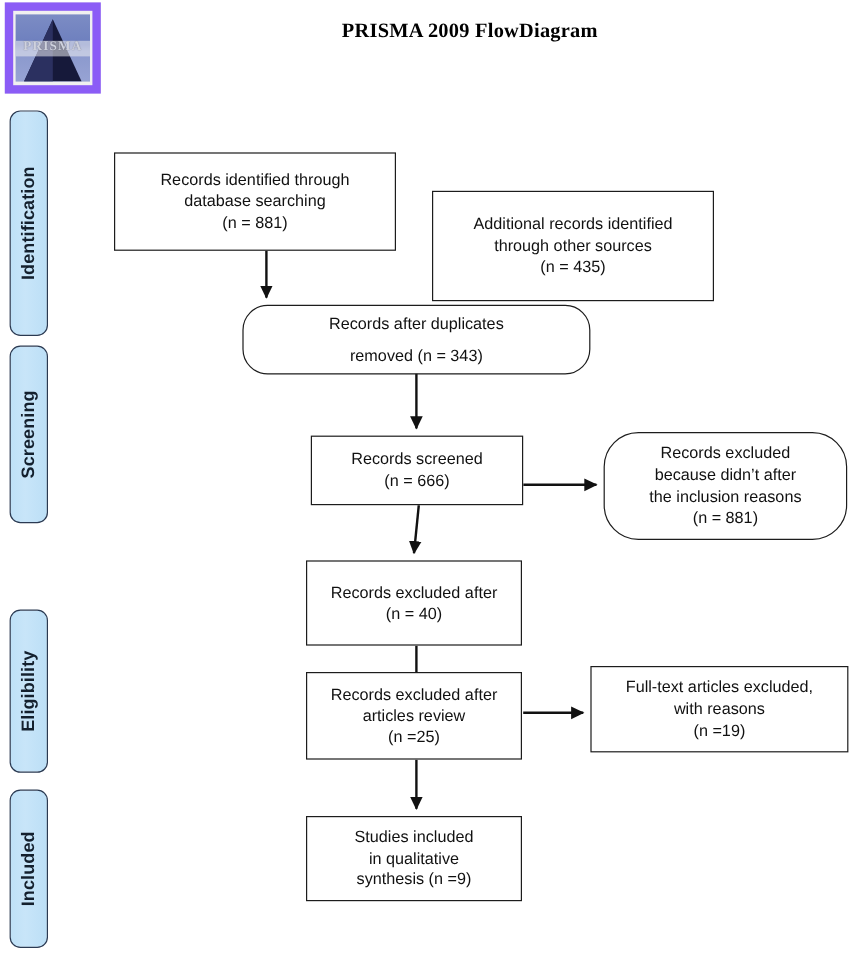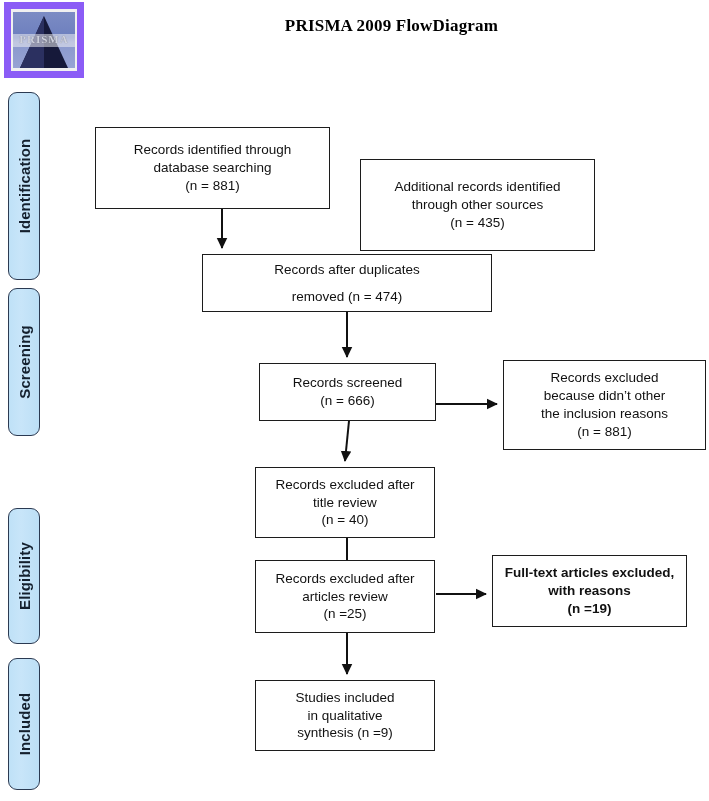--- a/index.html
+++ b/index.html
@@ -211,60 +211,59 @@
   </div>
 
   <div class="box" style="left:360px; top:127px; width:235px; height:92px;margin-top:32px;">
     <div>
       <div>Additional records identified</div>
       <div>through other sources</div>
       <div>(n = 435)</div>
     </div>
   </div>
 
-  <div class="box loose" style="left:202px; top:254px; width:290px; height:58px;">
+  <div class="box loose" style="left:202px; top:254px; width:290px; height:58px;border-radius:21px;">
     <div>
       <div>Records after duplicates</div>
-      <div>removed (n = 474)</div>
+      <div>removed (n = 343)</div>
     </div>
   </div>
 
   <div class="box" style="left:259px; top:363px; width:177px; height:58px;">
     <div>
       <div>Records screened</div>
       <div>(n = 666)</div>
     </div>
   </div>
 
-  <div class="box" style="left:503px; top:360px; width:203px; height:90px;">
+  <div class="box" style="left:503px; top:360px; width:203px; height:90px;border-radius:29px;">
     <div>
       <div>Records excluded</div>
-      <div>because didn’t other</div>
+      <div>because didn’t after</div>
       <div>the inclusion reasons</div>
       <div>(n = 881)</div>
     </div>
   </div>
 
   <div class="box" style="left:255px; top:467px; width:180px; height:71px;">
     <div>
       <div>Records excluded after</div>
-      <div>title review</div>
       <div>(n = 40)</div>
     </div>
   </div>
 
   <div class="box" style="left:255px; top:560px; width:180px; height:73px;">
     <div>
       <div>Records excluded after</div>
       <div>articles review</div>
       <div>(n =25)</div>
     </div>
   </div>
 
-  <div class="box" style="left:492px; top:555px; width:195px; height:72px;font-weight:bold;">
+  <div class="box" style="left:492px; top:555px; width:215px; height:72px;">
     <div>
       <div>Full-text articles excluded,</div>
       <div>with reasons</div>
       <div>(n =19)</div>
     </div>
   </div>
 
   <div class="box" style="left:255px; top:680px; width:180px; height:71px;">
     <div>
       <div>Studies included</div>

